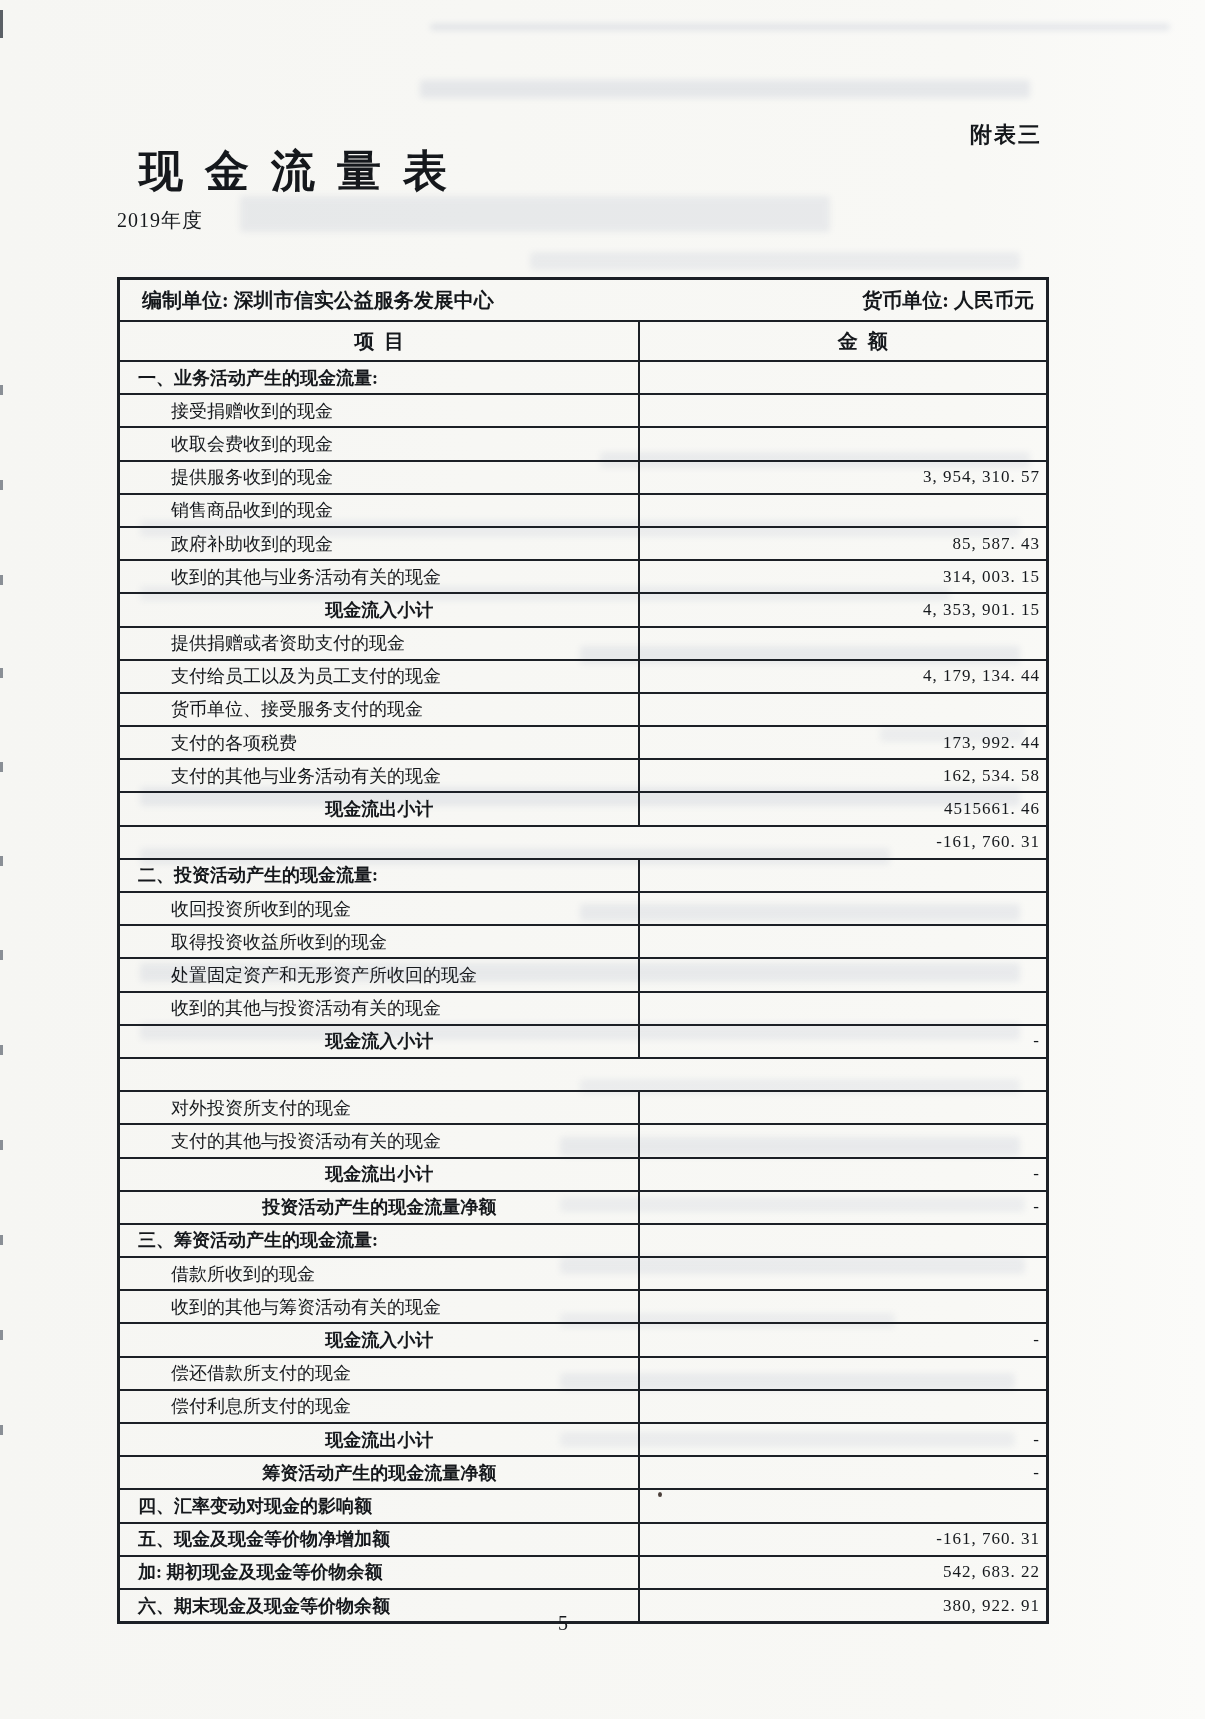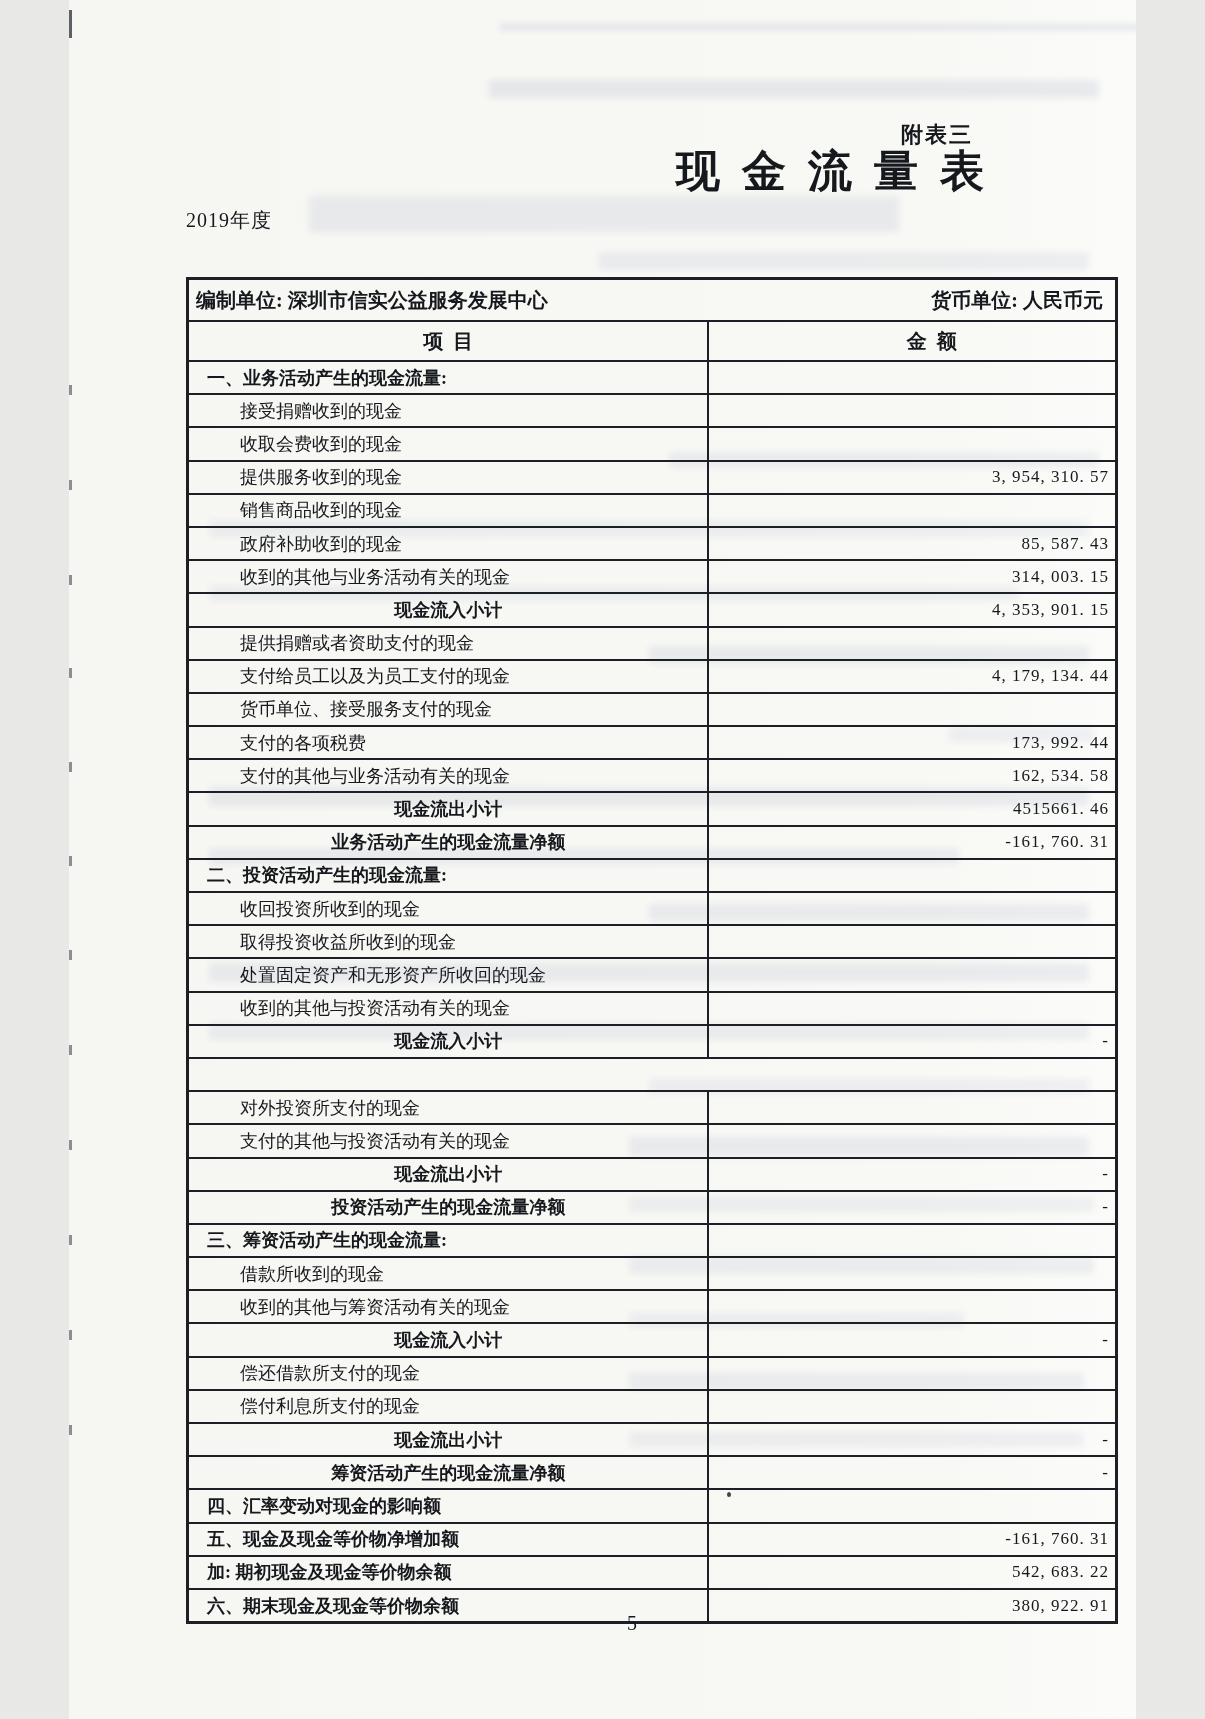--- a/index.html
+++ b/index.html
@@ -1,46 +1,46 @@
 <!DOCTYPE html>
 <html><head>
 <meta charset="utf-8">
 <style>
   html,body{margin:0;padding:0;background:#e8e8e6;}
   .page{
     position:relative;
-    width:1067px;height:1719px;
+    width:1205px;height:1719px;
     margin:0 auto;
     background:linear-gradient(90deg,#f6f6f3 0%,#f8f8f5 80%,#fbfbf9 100%);
     font-family:"Liberation Serif","DejaVu Serif",serif;
     color:#15181c;
     overflow:hidden;
   }
   .annex{
     position:absolute;top:120px;right:163px;
     font-size:22px;font-weight:600;letter-spacing:2px;
   }
   .title{
     position:absolute;top:142px;left:117px;width:820px;
-    text-align:right;font-size:44px;font-weight:bold;
+    text-align:left;font-size:44px;font-weight:bold;
     letter-spacing:22px;text-indent:22px;
   }
   .subtitle{
     position:absolute;top:207px;left:117px;width:820px;
     font-size:20px;letter-spacing:1px;
   }
   .tbl{
     position:absolute;left:117px;top:277px;width:926px;
     border:3px solid #1c2026;
     background:transparent;
   }
   .info-row{
     display:flex;justify-content:space-between;align-items:center;
     height:40px;font-size:20px;font-weight:bold;
-    padding:0 12px 0 7px;box-sizing:border-box;
+    padding:0 12px 0 22px;box-sizing:border-box;
   }
   .head-row,.row{display:flex;border-top:2px solid #1c2026;}
   .head-row{height:38px;}
   .row{height:31.2px;}
   .cell{box-sizing:border-box;display:flex;align-items:center;white-space:pre;overflow:hidden;}
   .cell.item{width:56.2%;border-right:2px solid #1c2026;padding-left:51px;font-size:18px;}
   .cell.amount{flex:1;justify-content:flex-end;padding-right:6px;font-size:17px;letter-spacing:1px;}
   .cell.head{justify-content:center;padding-left:0;font-weight:bold;font-size:20px;}
   .row.section .cell.item{padding-left:18px;font-weight:bold;}
   .row.subtotal .cell.item{padding-left:0;justify-content:center;font-weight:bold;}
@@ -168,21 +168,20 @@
   </div>
         <div class="row detail">
     <div class="cell item">支付的其他与业务活动有关的现金</div>
     <div class="cell amount">162, 534. 58</div>
   </div>
         <div class="row subtotal">
     <div class="cell item">现金流出小计</div>
     <div class="cell amount">4515661. 46</div>
   </div>
         <div class="row subtotal">
-    <div class="cell item">业务活动产生的现金流量净额</div>
     <div class="cell amount">-161, 760. 31</div>
   </div>
         <div class="row section">
     <div class="cell item">二、投资活动产生的现金流量:</div>
     <div class="cell amount"></div>
   </div>
         <div class="row detail">
     <div class="cell item">收回投资所收到的现金</div>
     <div class="cell amount"></div>
   </div>

